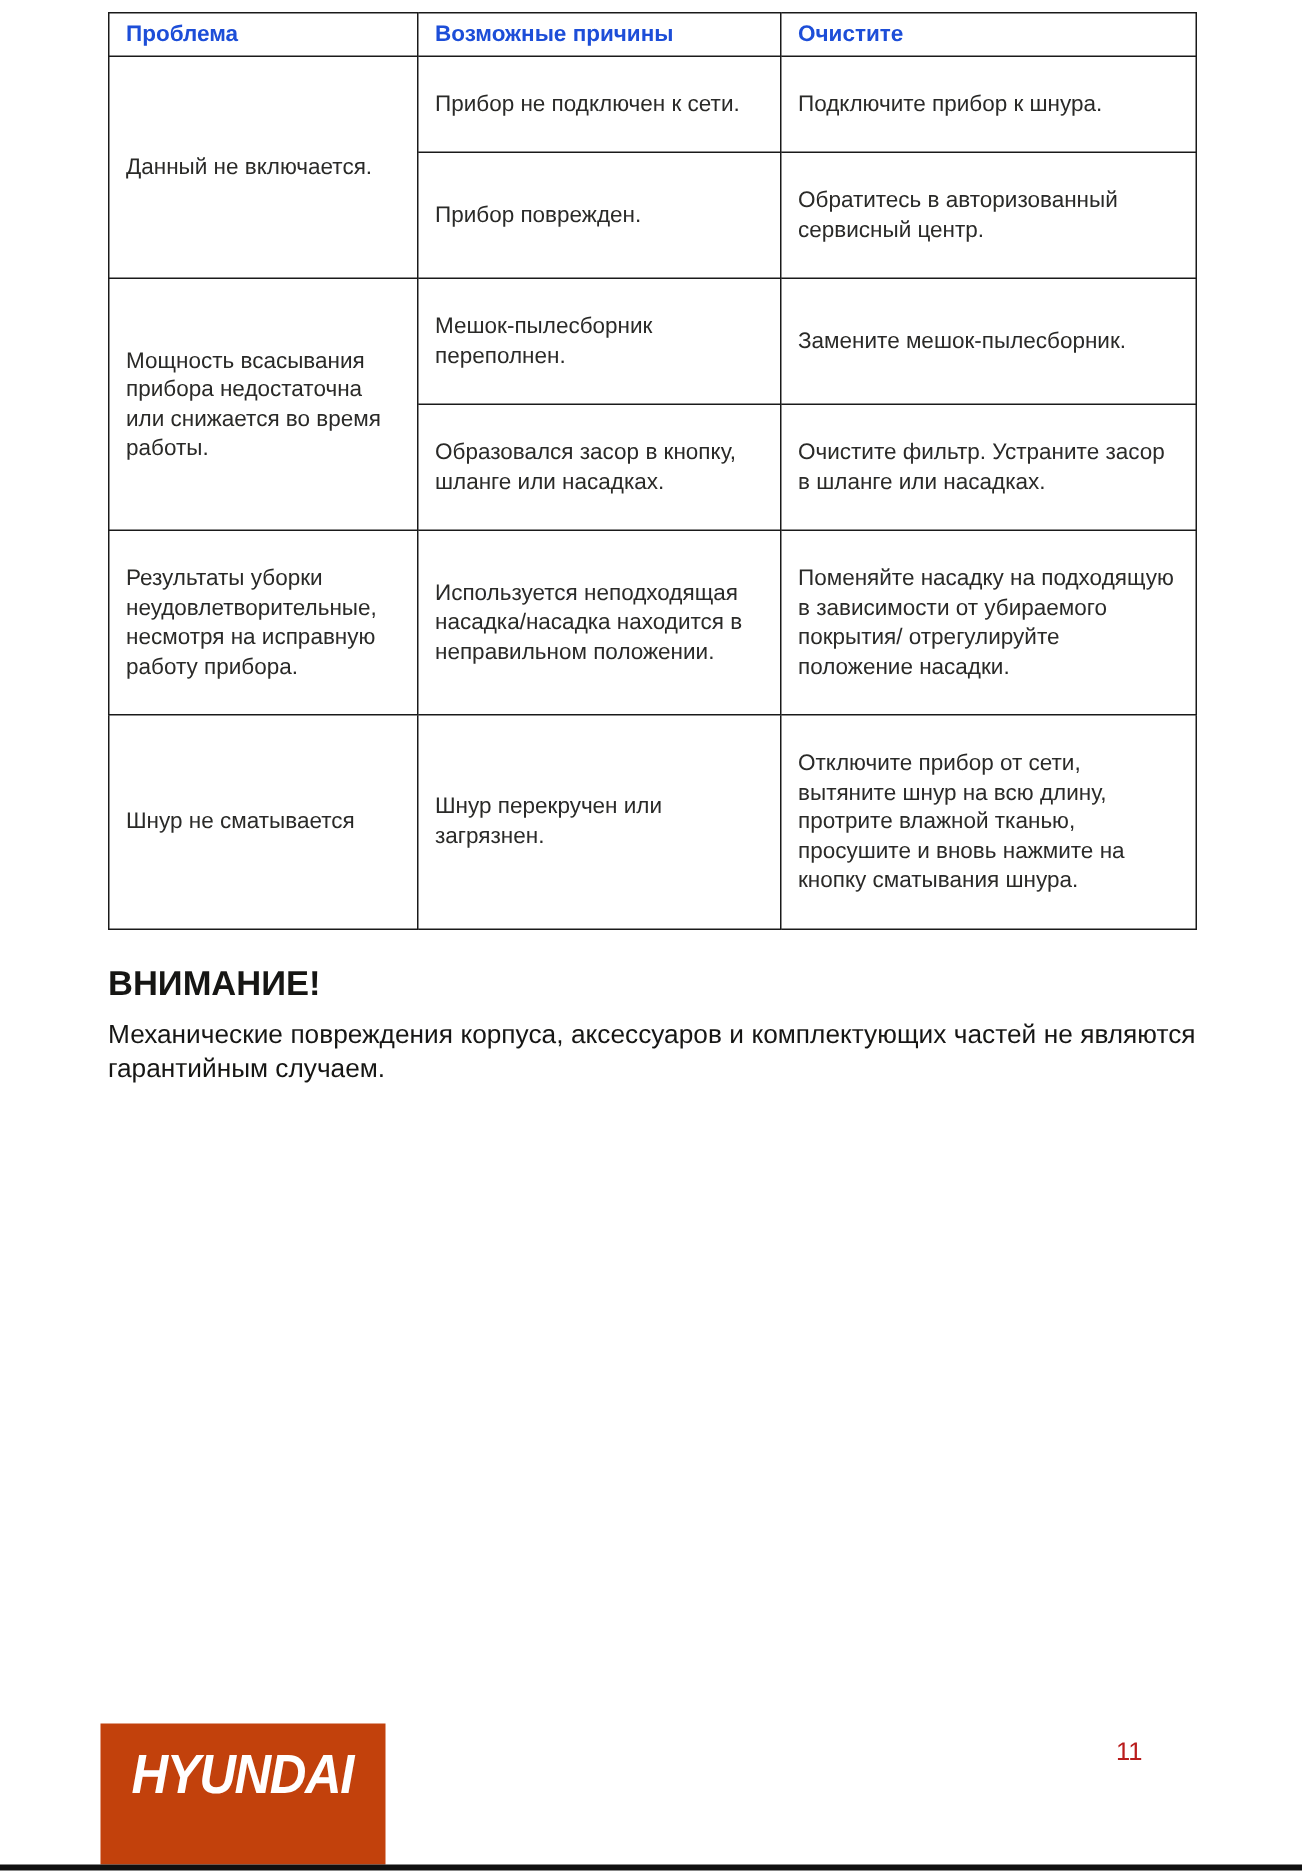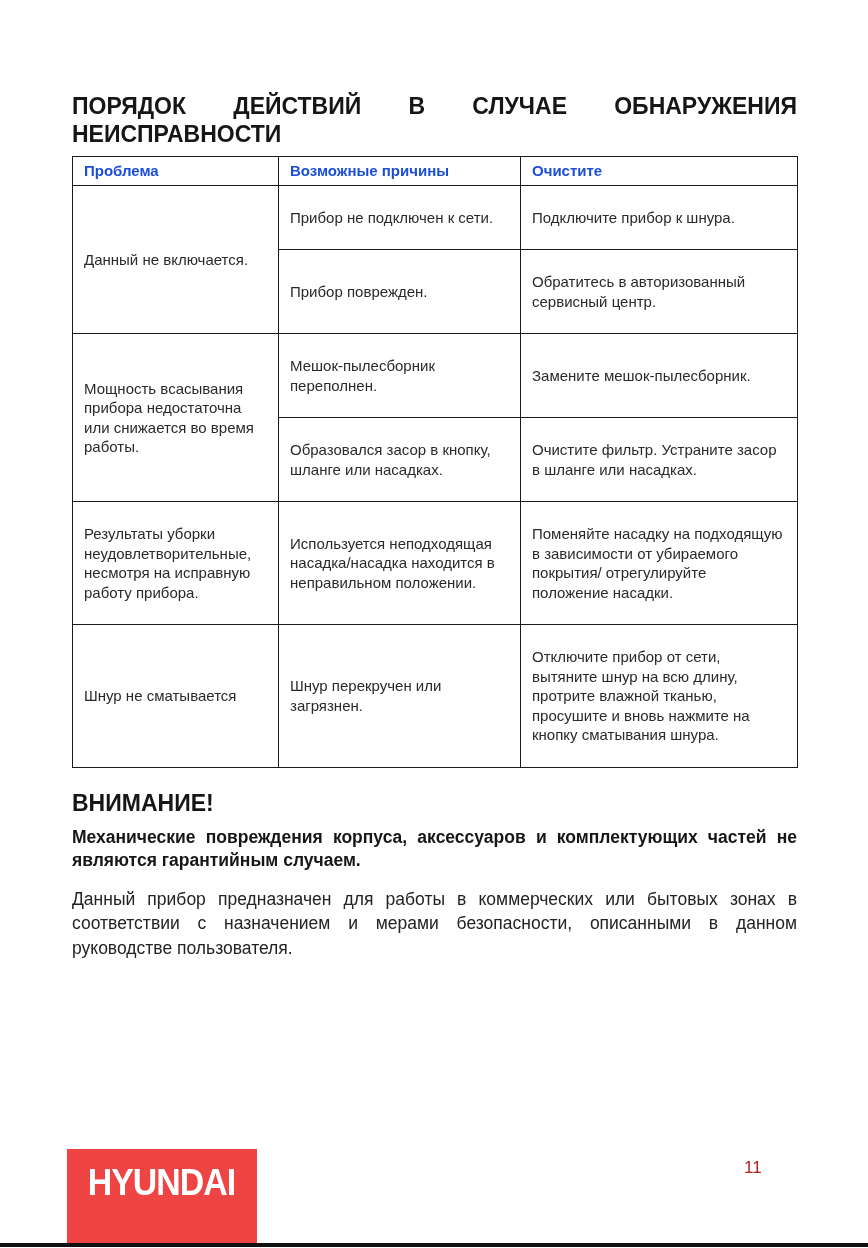--- a/index.html
+++ b/index.html
@@ -56,21 +56,21 @@
   tr.h99 { height: 99px; }
   .attention-heading {
     margin-top: 22px;
     font-size: 23px;
     font-weight: bold;
     color: #161614;
   }
   .attention-text {
     margin-top: 9px;
     font-size: 17.5px;
-    font-weight: bold;
+    font-weight: normal;
     line-height: 1.32;
     text-align: justify;
     color: #161614;
   }
   .restrictions-heading {
     margin-top: 19px;
     font-size: 17.5px;
     font-weight: bold;
     line-height: 1.4;
     text-align: justify;
@@ -80,24 +80,25 @@
     margin-top: 15px;
     font-size: 17.5px;
     line-height: 1.4;
     text-align: justify;
     color: #232321;
   }
   .logo-box {
     position: absolute;
     left: 67px; top: 1149px;
     width: 190px; height: 94px;
-    background: #ef4444;
+    background: #c2410c;
     display: flex;
     justify-content: center;
     align-items: flex-start;
+    font-style: italic;
   }
   .logo-text {
     margin-top: 13px;
     color: #ffffff;
     font-weight: bold;
     font-size: 36px;
     letter-spacing: -1px;
     transform: scaleX(0.94) scaleY(1.02);
     white-space: nowrap;
   }
@@ -112,21 +113,20 @@
     left: 744px; top: 1158px;
     font-size: 17px;
     color: #b91c1c;
   }
 </style>
 </head>
 <body>
 
 <div class="content">
 
-  <h1 class="doc-title">ПОРЯДОК ДЕЙСТВИЙ В СЛУЧАЕ ОБНАРУЖЕНИЯ НЕИСПРАВНОСТИ</h1>
 
   <table class="trouble-table">
     <colgroup>
       <col class="c1">
         <col class="c2">
         <col class="c3">
     </colgroup>
     <thead>
       <tr class="h27">
         <th>Проблема</th>
@@ -164,21 +164,20 @@
         <td>Отключите прибор от сети, вытяните шнур на всю длину, протрите влажной тканью, просушите и вновь нажмите на кнопку сматывания шнура.</td>
       </tr>
     </tbody>
   </table>
 
   <p class="attention-heading">ВНИМАНИЕ!</p>
 
   <p class="attention-text">Механические повреждения корпуса, аксессуаров и комплектующих частей не являются гарантийным случаем.</p>
 
 
-  <p class="intro-paragraph">Данный прибор предназначен для работы в коммерческих или бытовых зонах в соответствии с назначением и мерами безопасности, описанными в данном руководстве пользователя.</p>
 
 </div>
 
 <div class="logo-box">
   <span class="logo-text">HYUNDAI</span>
 </div>
 
 <div class="page-number">11</div>
 
 <div class="bottom-rule"></div>

